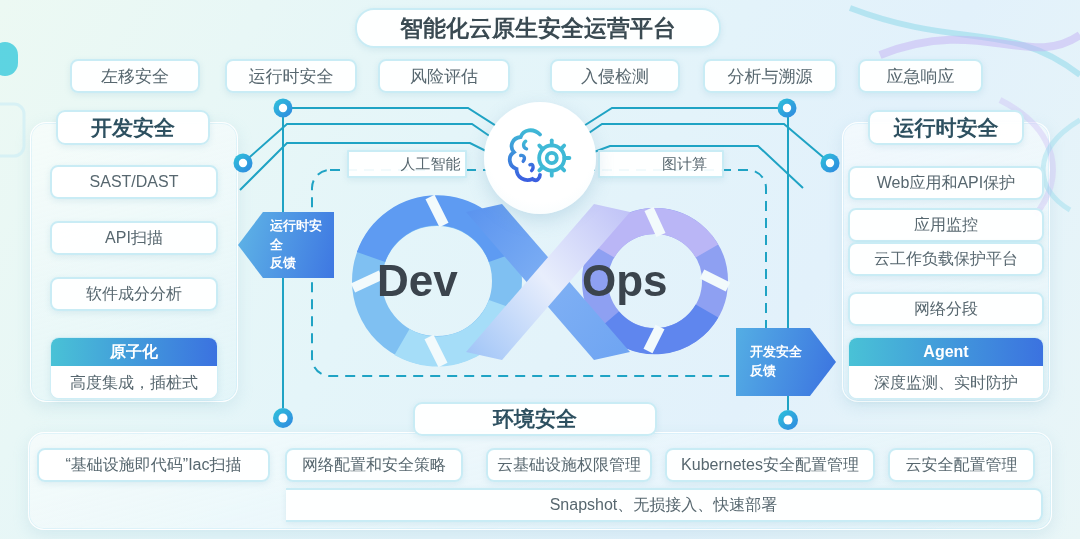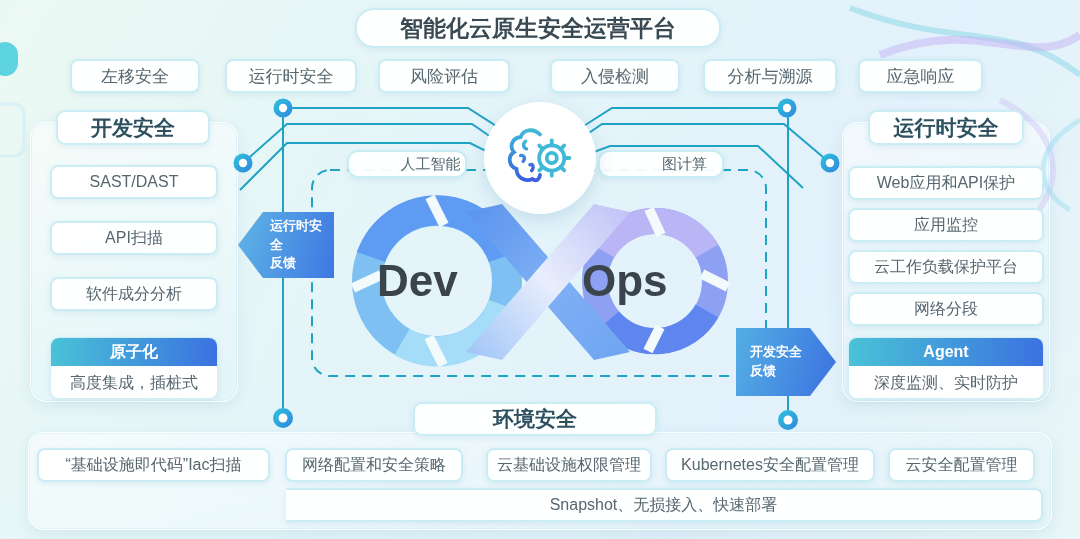--- a/index.html
+++ b/index.html
@@ -24,21 +24,21 @@
   }
   .hdr{font-weight:bold;color:#2d5060;font-size:21px;border-radius:9px;}
   .title{font-weight:bold;color:#3a4a52;font-size:23px;border-radius:19px;}
   .toprow{font-size:17px;}
   .combo{z-index:3;border-radius:9px;overflow:hidden;border:1.5px solid #cfeef6;
     box-shadow:0 2px 7px rgba(120,180,200,.2);background:#fff;}
   .combo-head{height:28px;display:flex;align-items:center;justify-content:center;
     background:linear-gradient(90deg,#49c2d6,#3b72e0);color:#fff;font-size:16px;font-weight:bold;}
   .combo-desc{height:34px;display:flex;align-items:center;justify-content:center;
     color:#57676f;font-size:16px;background:rgba(255,255,255,.95);}
-  .tag{z-index:3;font-size:15px;border-radius:11px;padding-left:47px;}
+  .tag{z-index:3;font-size:15px;border-radius:1px;padding-left:47px;}
   .brain-badge{
     z-index:3;left:484px;top:102px;width:112px;height:112px;border-radius:50%;
     background:radial-gradient(circle at 50% 42%,#ffffff 62%,#f2fafc 100%);
     box-shadow:0 6px 18px rgba(120,170,200,.30);
     display:flex;align-items:center;justify-content:center;
   }
   .bigword{z-index:4;font-size:44px;font-weight:bold;color:#3b444d;text-align:left;}
   .fb-arrow{
     z-index:4;color:#fff;font-size:13px;font-weight:bold;line-height:1.45;
     display:flex;flex-direction:column;justify-content:center;
@@ -168,21 +168,21 @@
   <div class="lay box" style="left:50px;top:221px;width:168px;height:34px">API扫描</div>
   <div class="lay box" style="left:50px;top:277px;width:168px;height:34px">软件成分分析</div>
   <div class="lay combo" style="left:50px;top:337px;width:168px;height:62px">
     <div class="combo-head">原子化</div>
     <div class="combo-desc">高度集成，插桩式</div>
   </div>
 
   <div class="lay box hdr" style="left:868px;top:110px;width:156px;height:35px">运行时安全</div>
   <div class="lay box" style="left:848px;top:166px;width:196px;height:34px">Web应用和API保护</div>
   <div class="lay box" style="left:848px;top:208px;width:196px;height:34px">应用监控</div>
-  <div class="lay box" style="left:848px;top:250px;width:196px;height:34px">云工作负载保护平台</div>
+  <div class="lay box" style="left:848px;top:242px;width:196px;height:34px">云工作负载保护平台</div>
   <div class="lay box" style="left:848px;top:292px;width:196px;height:34px">网络分段</div>
   <div class="lay combo" style="left:848px;top:337px;width:196px;height:62px">
     <div class="combo-head">Agent</div>
     <div class="combo-desc">深度监测、实时防护</div>
   </div>
 
   <div class="lay box tag" style="left:347px;top:150px;width:120px;height:28px">人工智能</div>
   <div class="lay box tag" style="left:598px;top:150px;width:126px;height:28px">图计算</div>
 
   <div class="lay brain-badge">

